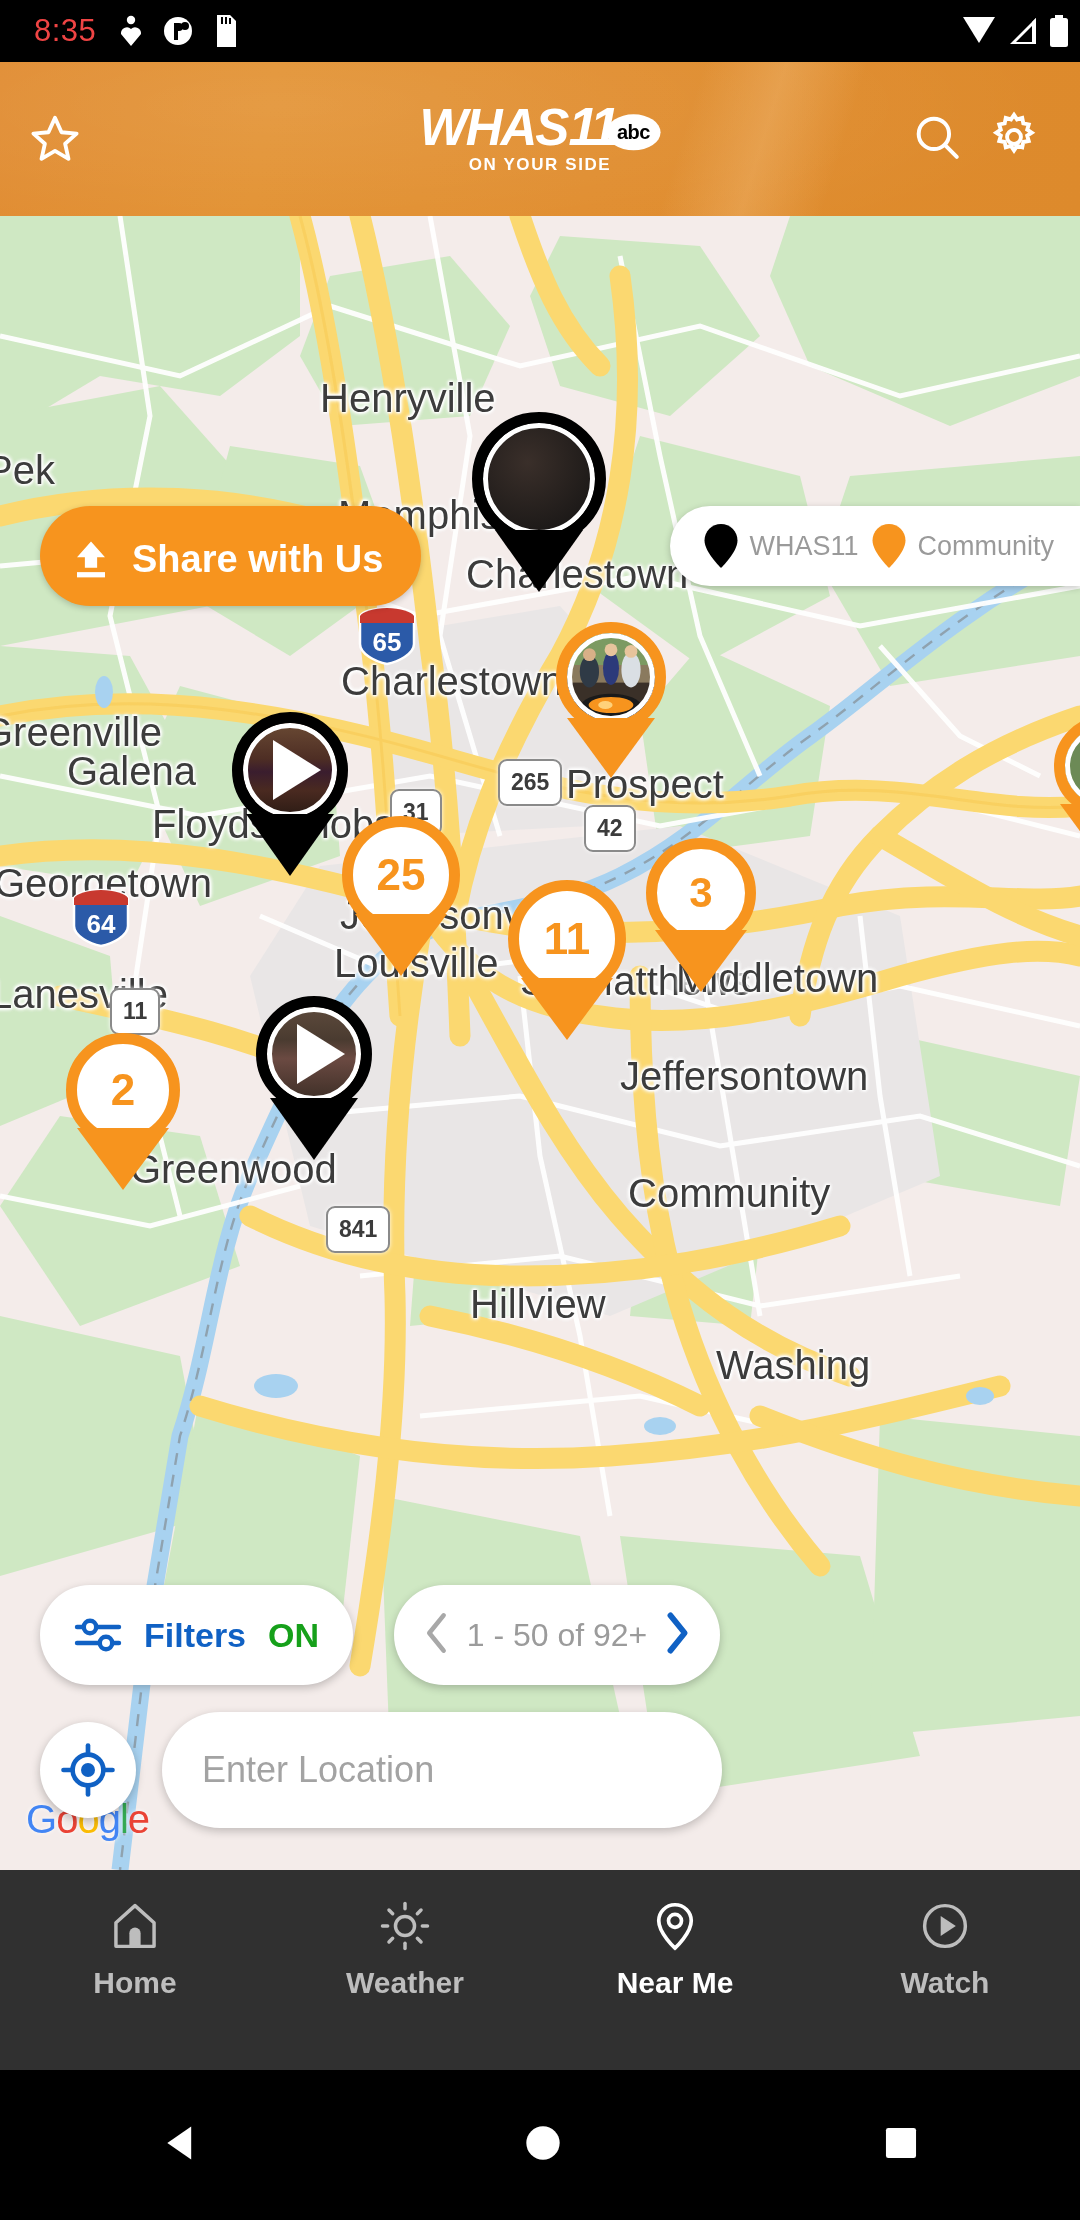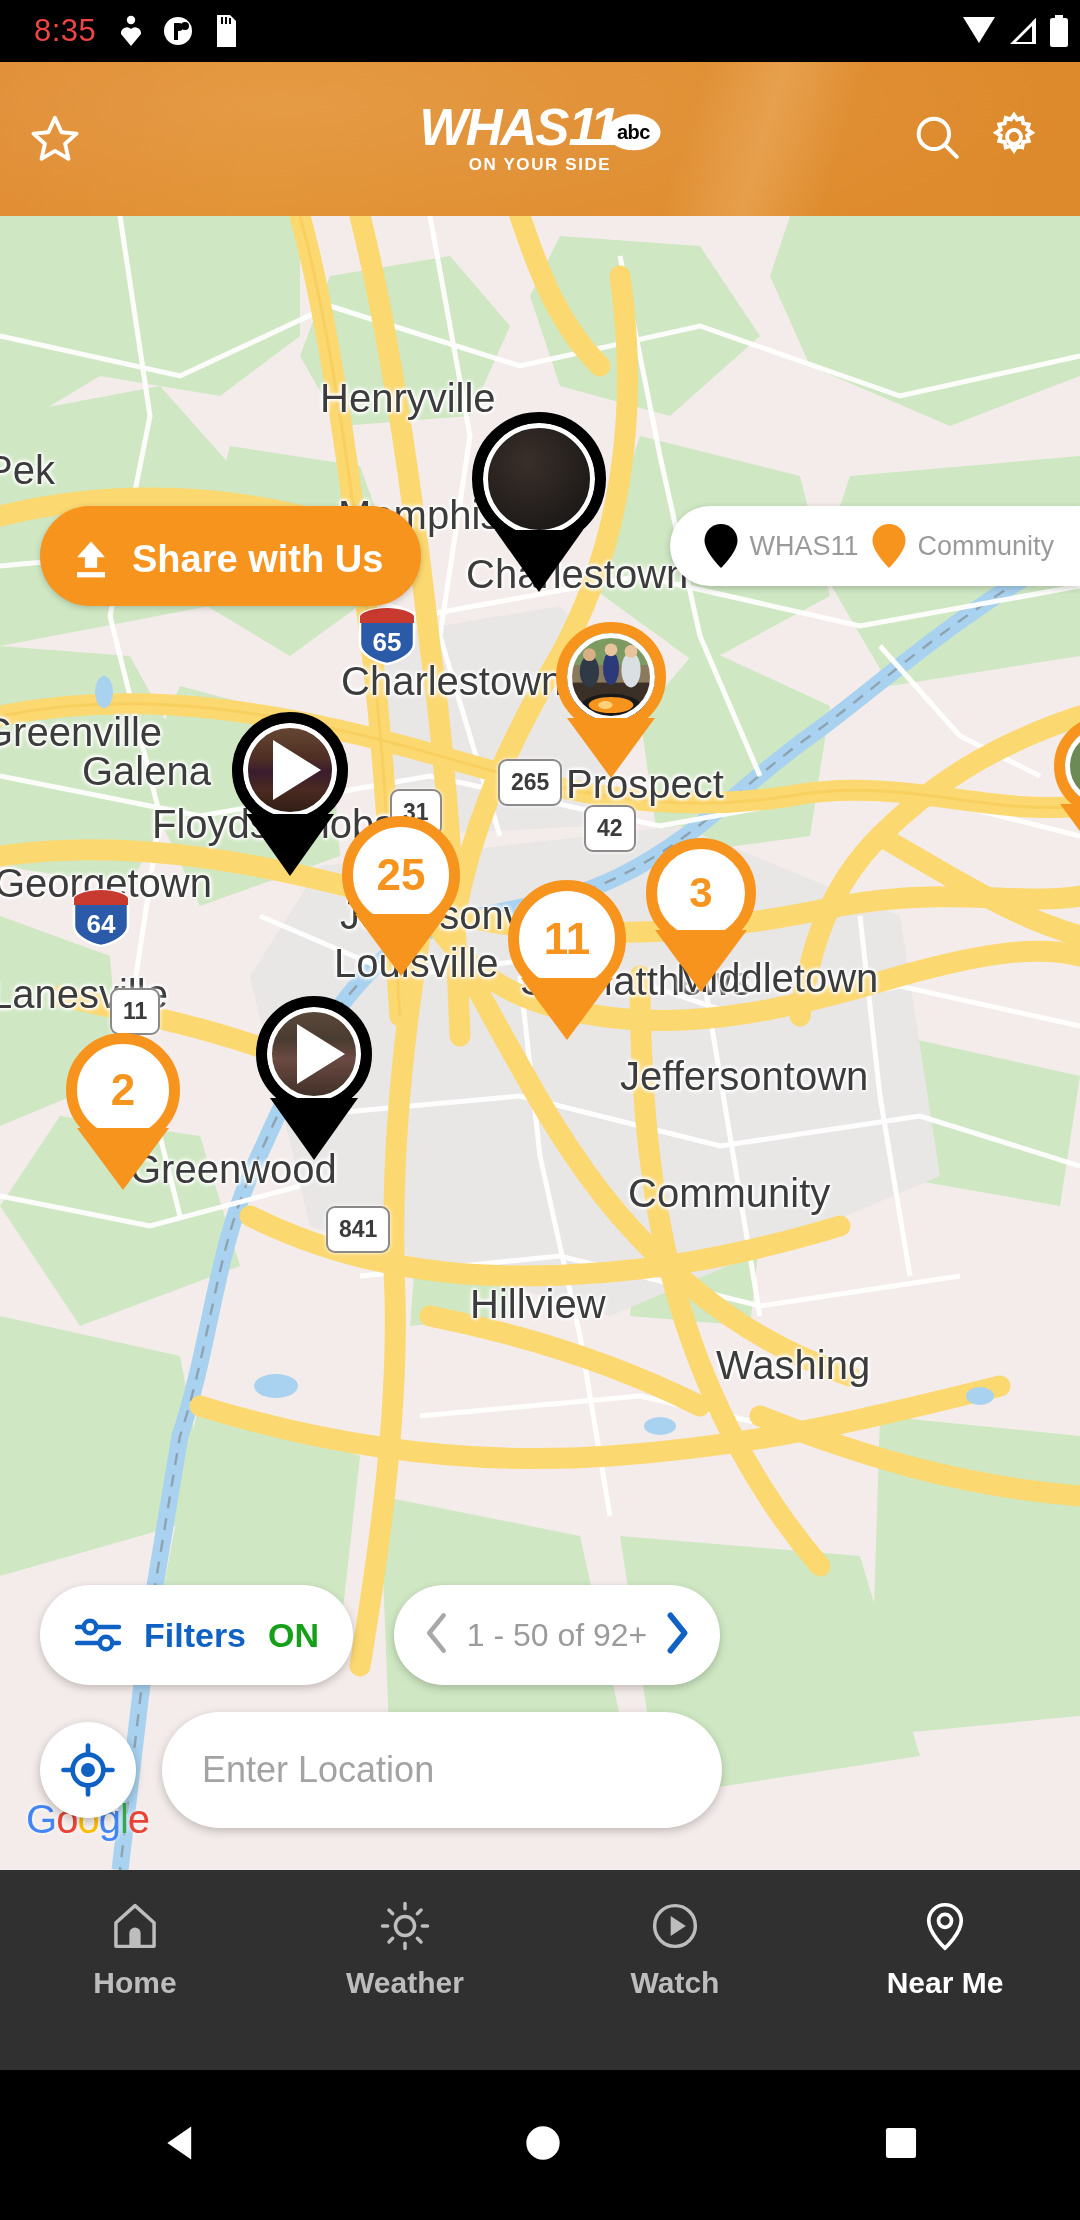--- a/index.html
+++ b/index.html
@@ -290,21 +290,21 @@
       <span>G</span><span>o</span><span>o</span><span>g</span><span>l</span><span>e</span>
     </div>
 
     <div class="lbl big" style="left:320px;top:160px">Henryville</div>
     <div class="lbl big" style="left:-14px;top:232px">Pek</div>
     <div class="lbl big" style="left:338px;top:277px">Memphis</div>
     <div class="lbl big" style="left:68px;top:311px">Borden</div>
     <div class="lbl big" style="left:466px;top:336px">Charlestown</div>
     <div class="lbl big" style="left:341px;top:443px">Charlestown</div>
     <div class="lbl big" style="left:-18px;top:494px">Greenville</div>
-    <div class="lbl big" style="left:82px;top:533px">Galena</div>
+    <div class="lbl big" style="left:67px;top:533px">Galena</div>
     <div class="lbl big" style="left:152px;top:586px">Floyds Knobs</div>
     <div class="lbl big" style="left:566px;top:546px">Prospect</div>
     <div class="lbl big" style="left:-6px;top:645px">Georgetown</div>
     <div class="lbl big" style="left:340px;top:677px">Jeffersonville</div>
     <div class="lbl big" style="left:334px;top:725px">Louisville</div>
     <div class="lbl big" style="left:520px;top:743px">St. Matthews</div>
     <div class="lbl big" style="left:676px;top:740px">Middletown</div>
     <div class="lbl big" style="left:-10px;top:756px">Lanesville</div>
     <div class="lbl big" style="left:620px;top:838px">Jeffersontown</div>
     <div class="lbl big" style="left:130px;top:931px">Greenwood</div>
@@ -495,34 +495,34 @@
           <line x1="12" y1="20" x2="12" y2="22.4"></line>
         <line x1="1.6" y1="12" x2="4" y2="12"></line>
           <line x1="20" y1="12" x2="22.4" y2="12"></line>
         <line x1="4.6" y1="4.6" x2="6.3" y2="6.3"></line>
           <line x1="17.7" y1="17.7" x2="19.4" y2="19.4"></line>
         <line x1="19.4" y1="4.6" x2="17.7" y2="6.3"></line>
           <line x1="6.3" y1="17.7" x2="4.6" y2="19.4"></line>
       </svg>
       <span class="nav-label">Weather</span>
     </div>
+    <div class="nav-item active">
+      <svg width="52" height="52" viewBox="0 0 24 24" fill="none" stroke="#ffffff" stroke-width="1.7">
+        <path d="M12 2.2 C7.8 2.2 4.5 5.5 4.5 9.6 C4.5 15.3 12 22.2 12 22.2 S19.5 15.3 19.5 9.6 C19.5 5.5 16.2 2.2 12 2.2 Z"></path>
+        <circle cx="12" cy="9.6" r="3"></circle>
+      </svg>
+      <span class="nav-label">Near Me</span>
+    </div>
     <div class="nav-item">
       <svg width="52" height="52" viewBox="0 0 24 24" fill="none" stroke="#bdbdbd" stroke-width="1.6">
         <circle cx="12" cy="12" r="9.4"></circle>
         <path d="M10 7.4 L17 12 L10 16.6 Z" fill="#bdbdbd" stroke="none"></path>
       </svg>
       <span class="nav-label">Watch</span>
     </div>
-    <div class="nav-item active">
-      <svg width="52" height="52" viewBox="0 0 24 24" fill="none" stroke="#ffffff" stroke-width="1.7">
-        <path d="M12 2.2 C7.8 2.2 4.5 5.5 4.5 9.6 C4.5 15.3 12 22.2 12 22.2 S19.5 15.3 19.5 9.6 C19.5 5.5 16.2 2.2 12 2.2 Z"></path>
-        <circle cx="12" cy="9.6" r="3"></circle>
-      </svg>
-      <span class="nav-label">Near Me</span>
-    </div>
   </div>
 
   <div class="sysnav">
     <div>
       <svg width="44" height="44" viewBox="0 0 24 24">
         <path d="M17 3 L17 21 L4 12 Z" fill="#fff"></path>
       </svg>
     </div>
     <div>
       <svg width="40" height="40" viewBox="0 0 24 24">

